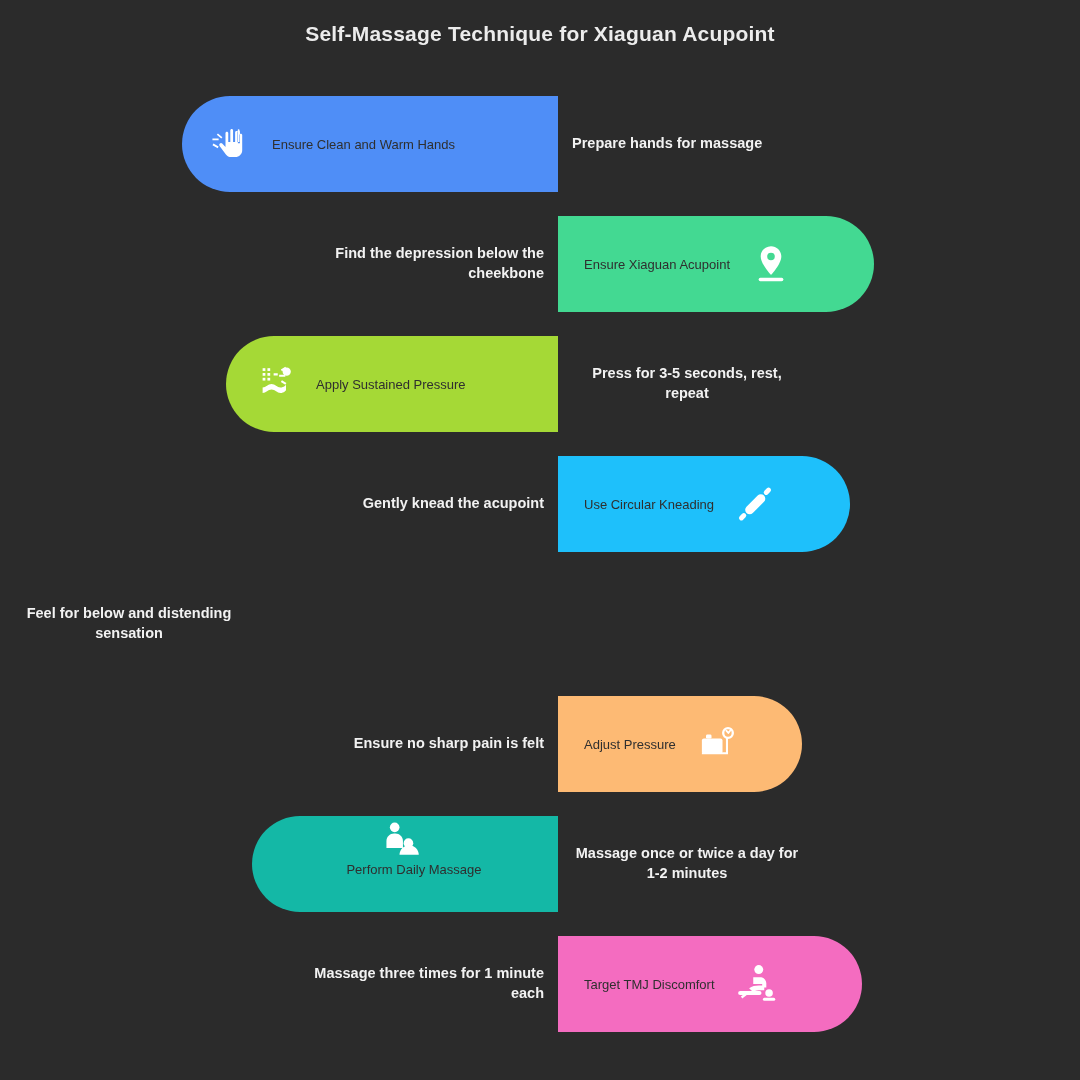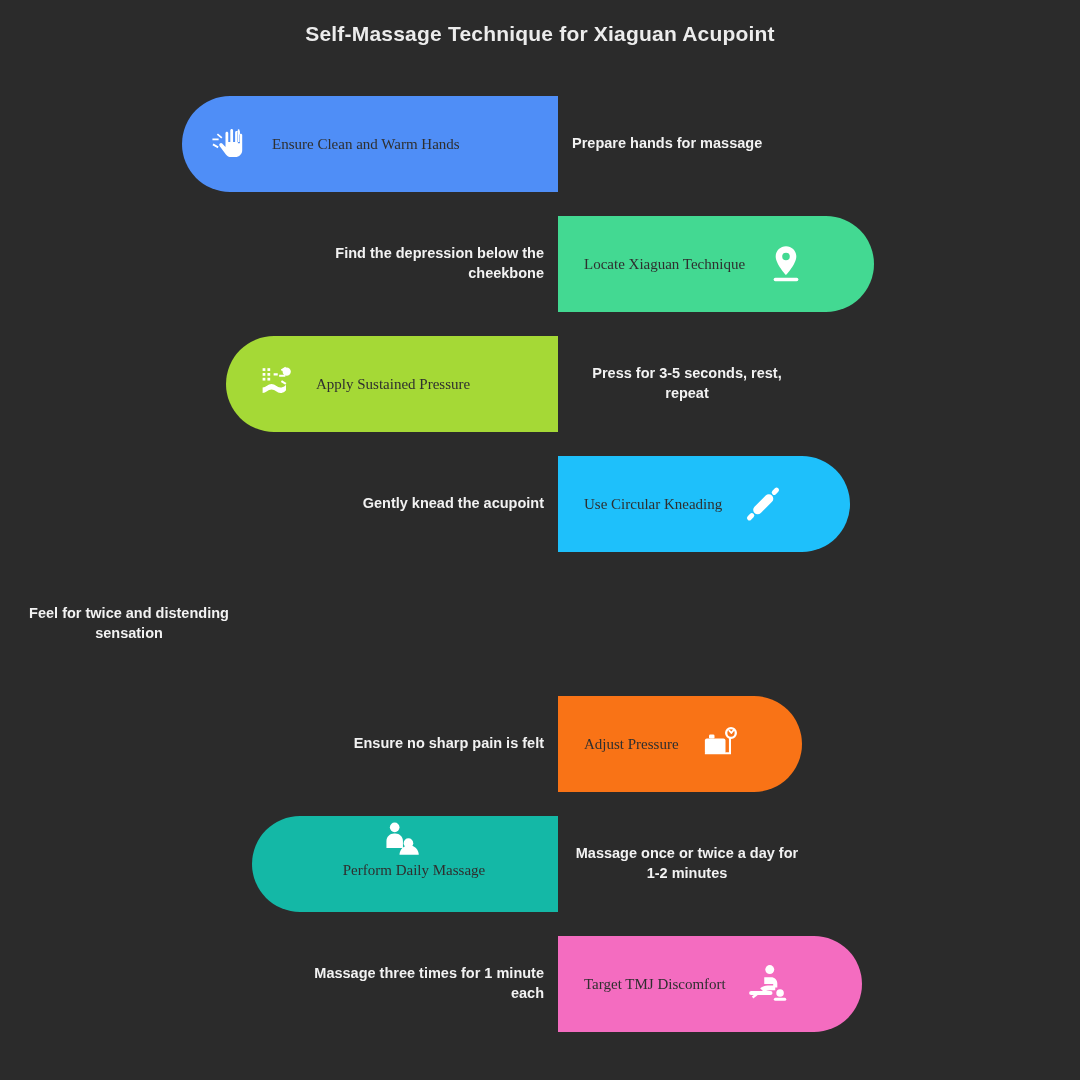--- a/index.html
+++ b/index.html
@@ -44,25 +44,24 @@
   .row.right .pill { border-radius:0 48px 48px 0; flex-direction:row;         justify-content:flex-start; }
 
   .pill-icon {
     width:46px; height:46px;
     flex:0 0 46px;
     display:flex; align-items:center; justify-content:center;
   }
   .pill-icon svg { width:44px; height:44px; display:block; }
 
   .pill-label {
-    font-size:15px;
+    font-size:13px;
     font-weight:400;
     color:#2f2f2f;
     white-space:nowrap;
-    font-family:Liberation Serif, serif;
   }
   .row.left  .pill-label { margin-left:18px; }
   .row.right .pill-label { margin-right:18px; }
 
   
   .desc {
     font-size:14.5px;
     font-weight:bold;
     color:#f2f2f2;
     line-height:1.35;
@@ -94,21 +93,21 @@
         <div class="half-right">
           <div class="desc">Prepare hands for massage</div>
         </div>
       </div>
       <div class="row right">
         <div class="half-left">
           <div class="desc">Find the depression below the cheekbone</div>
         </div>
         <div class="half-right">
           <div class="pill" style="background: rgb(67, 217, 146); width: 316px;">
-            <span class="pill-label">Locate Xiaguan Technique</span>
+            <span class="pill-label">Ensure Xiaguan Acupoint</span>
             <span class="pill-icon">
     <svg viewBox="0 0 64 64" fill="#ffffff" xmlns="http://www.w3.org/2000/svg">
       <path d="M32 6c-8.3 0-15 6.7-15 15 0 11 15 27 15 27s15-16 15-27c0-8.3-6.7-15-15-15zm0 20.5a5.5 5.5 0 1 1 0-11 5.5 5.5 0 0 1 0 11z"></path>
       <rect x="14" y="52" width="36" height="5" rx="2.5"></rect>
     </svg>
             </span>
           </div>
         </div>
       </div>
       <div class="row left">
@@ -146,29 +145,29 @@
       <rect x="14" y="26" width="36" height="13" rx="6.5" transform="rotate(-45 32 32)"></rect>
       <rect x="44" y="10" width="12" height="7" rx="3.5" transform="rotate(-45 50 13.5)"></rect>
       <rect x="8" y="47" width="12" height="7" rx="3.5" transform="rotate(-45 14 50.5)"></rect>
     </svg>
             </span>
           </div>
         </div>
       </div>
       <div class="row left">
         <div class="half-right">
-          <div class="desc">Feel for twice and distending sensation</div>
+          <div class="desc">Feel for below and distending sensation</div>
         </div>
       </div>
       <div class="row right">
         <div class="half-left">
           <div class="desc">Ensure no sharp pain is felt</div>
         </div>
         <div class="half-right">
-          <div class="pill" style="background: #f97316; width: 244px;">
+          <div class="pill" style="background: #fdba74; width: 244px;">
             <span class="pill-label">Adjust Pressure</span>
             <span class="pill-icon">
     <svg viewBox="0 0 64 64" fill="#ffffff" xmlns="http://www.w3.org/2000/svg">
       <rect x="10" y="24" width="30" height="22" rx="3"></rect>
       <rect x="16" y="18" width="8" height="6" rx="2"></rect>
       <circle cx="48" cy="16" r="7" fill="none" stroke="#ffffff" stroke-width="3.4"></circle>
       <path d="M48 23v24H10v-3h35V23z"></path>
       <path d="M45.5 12.5l3 3.5 4-5" fill="none" stroke="#ffffff" stroke-width="2.6" stroke-linecap="round" stroke-linejoin="round"></path>
     </svg>
             </span>

